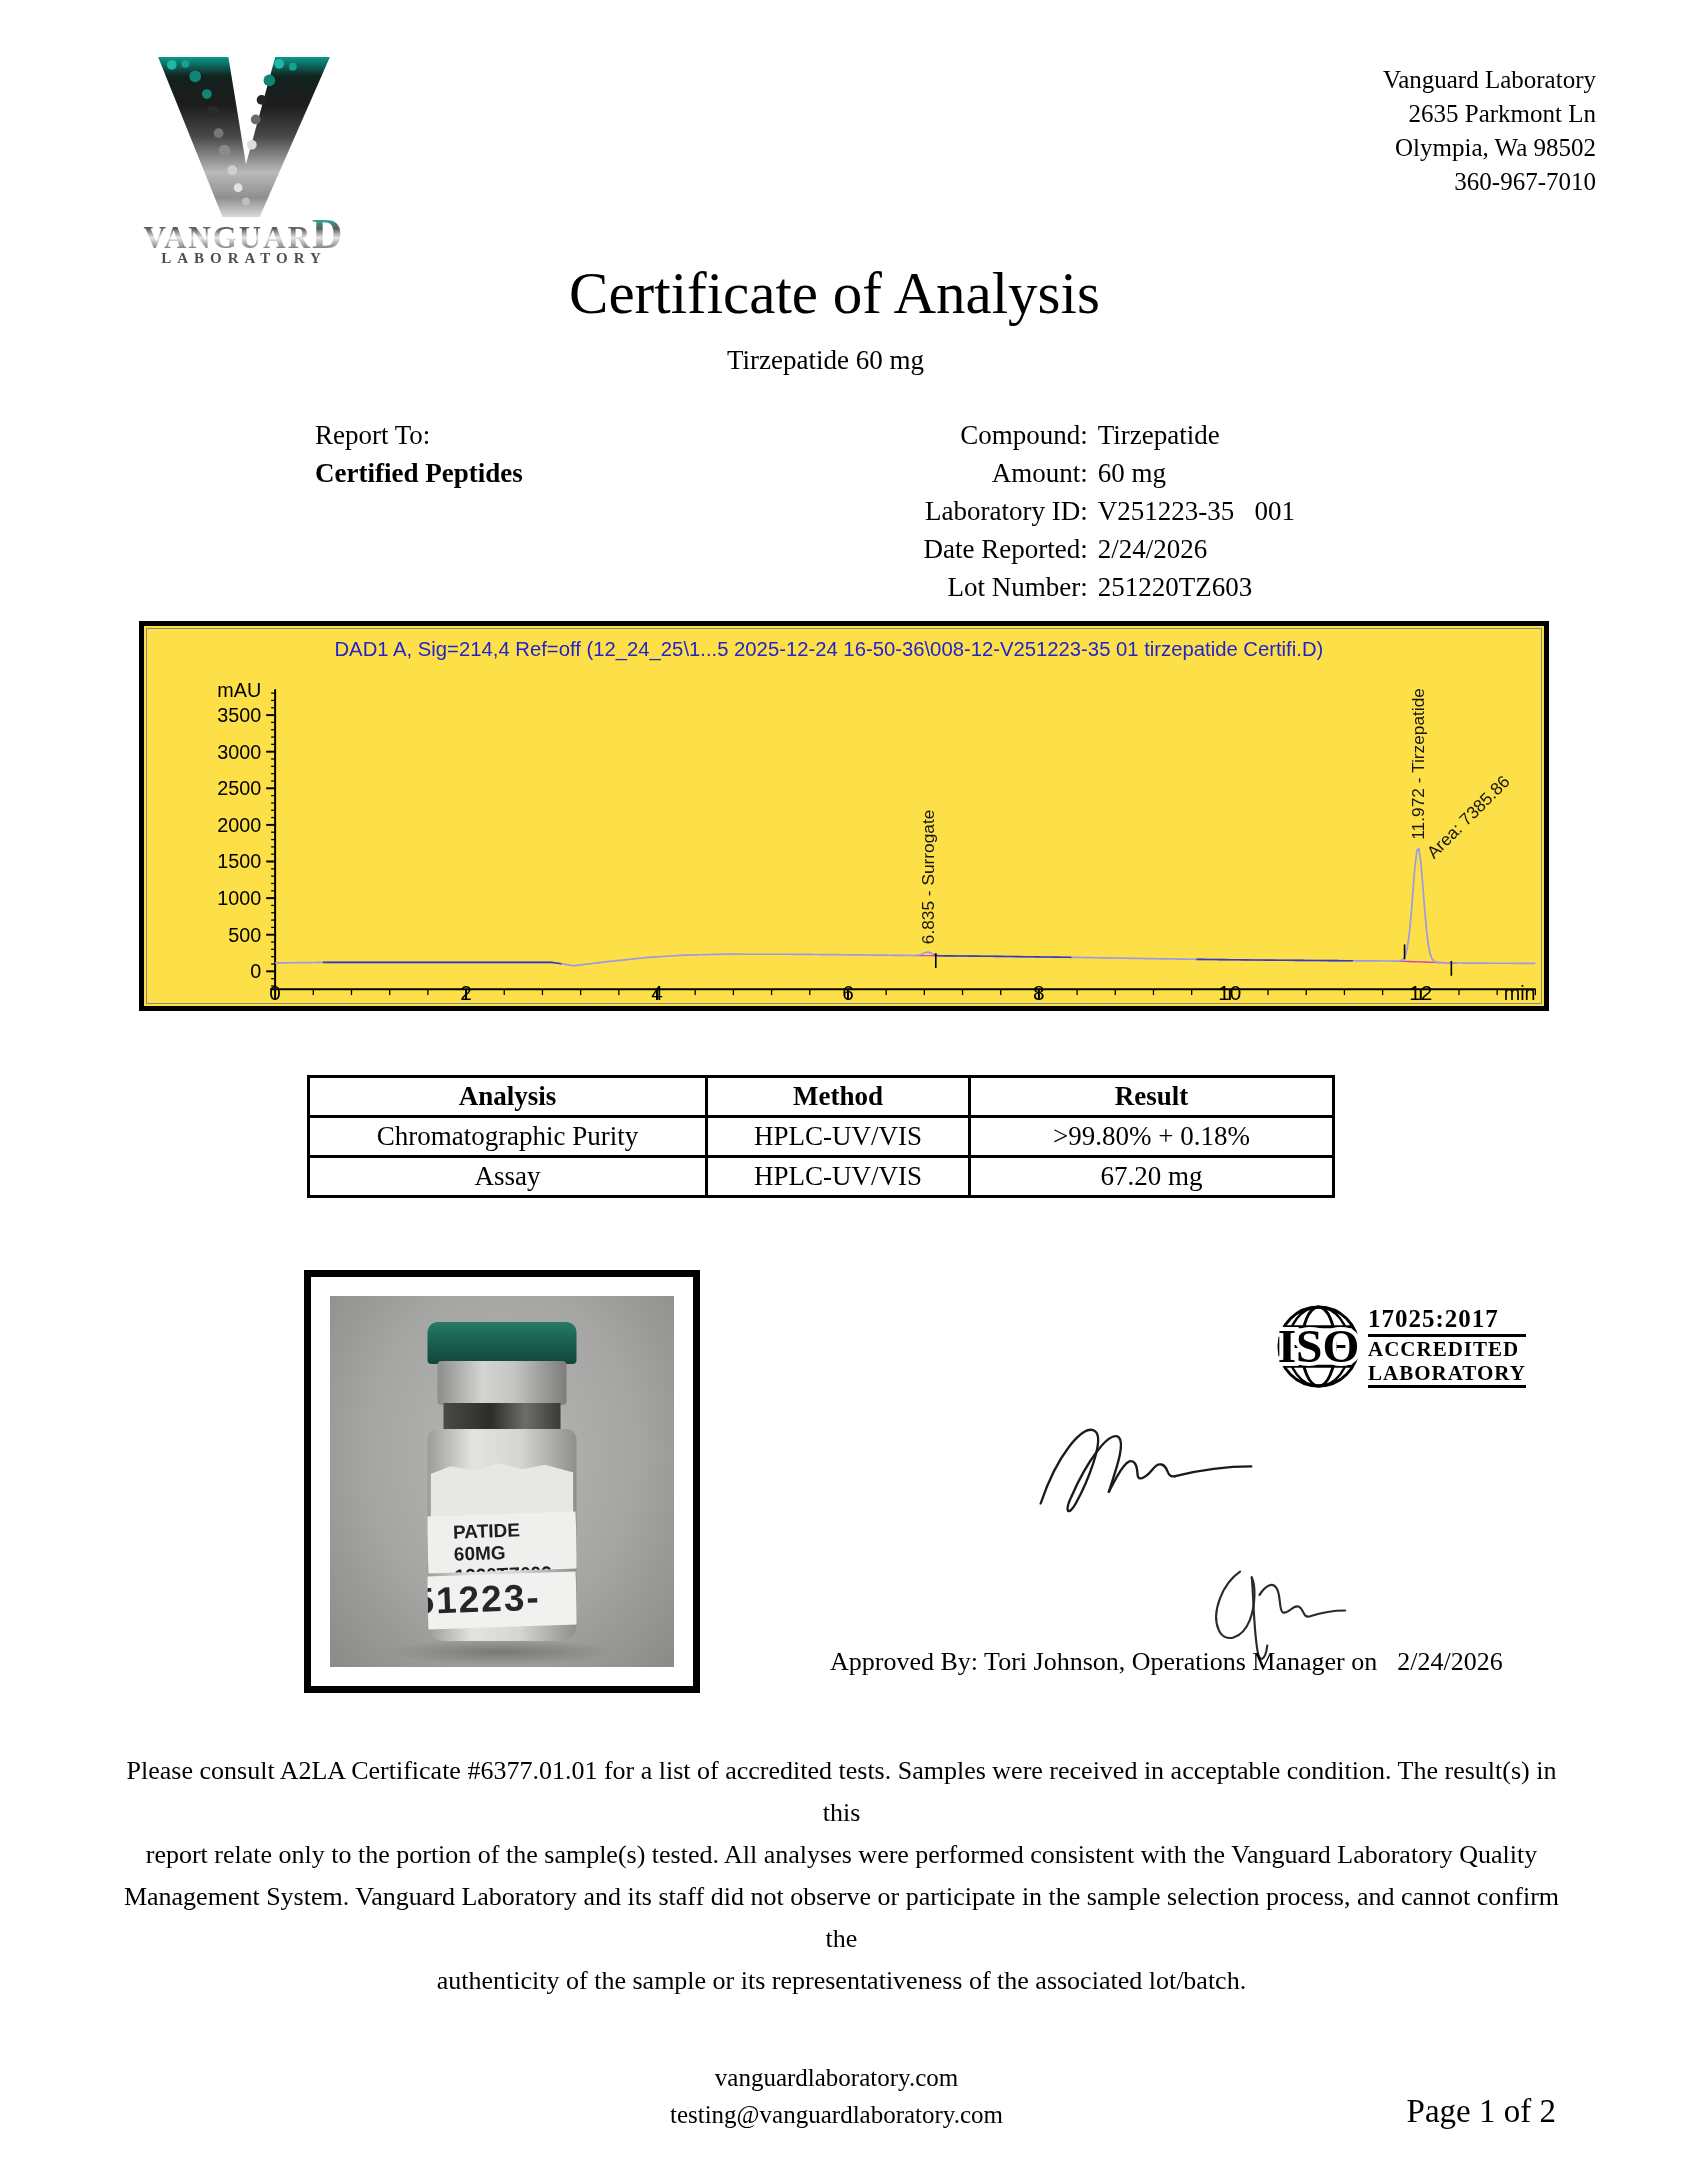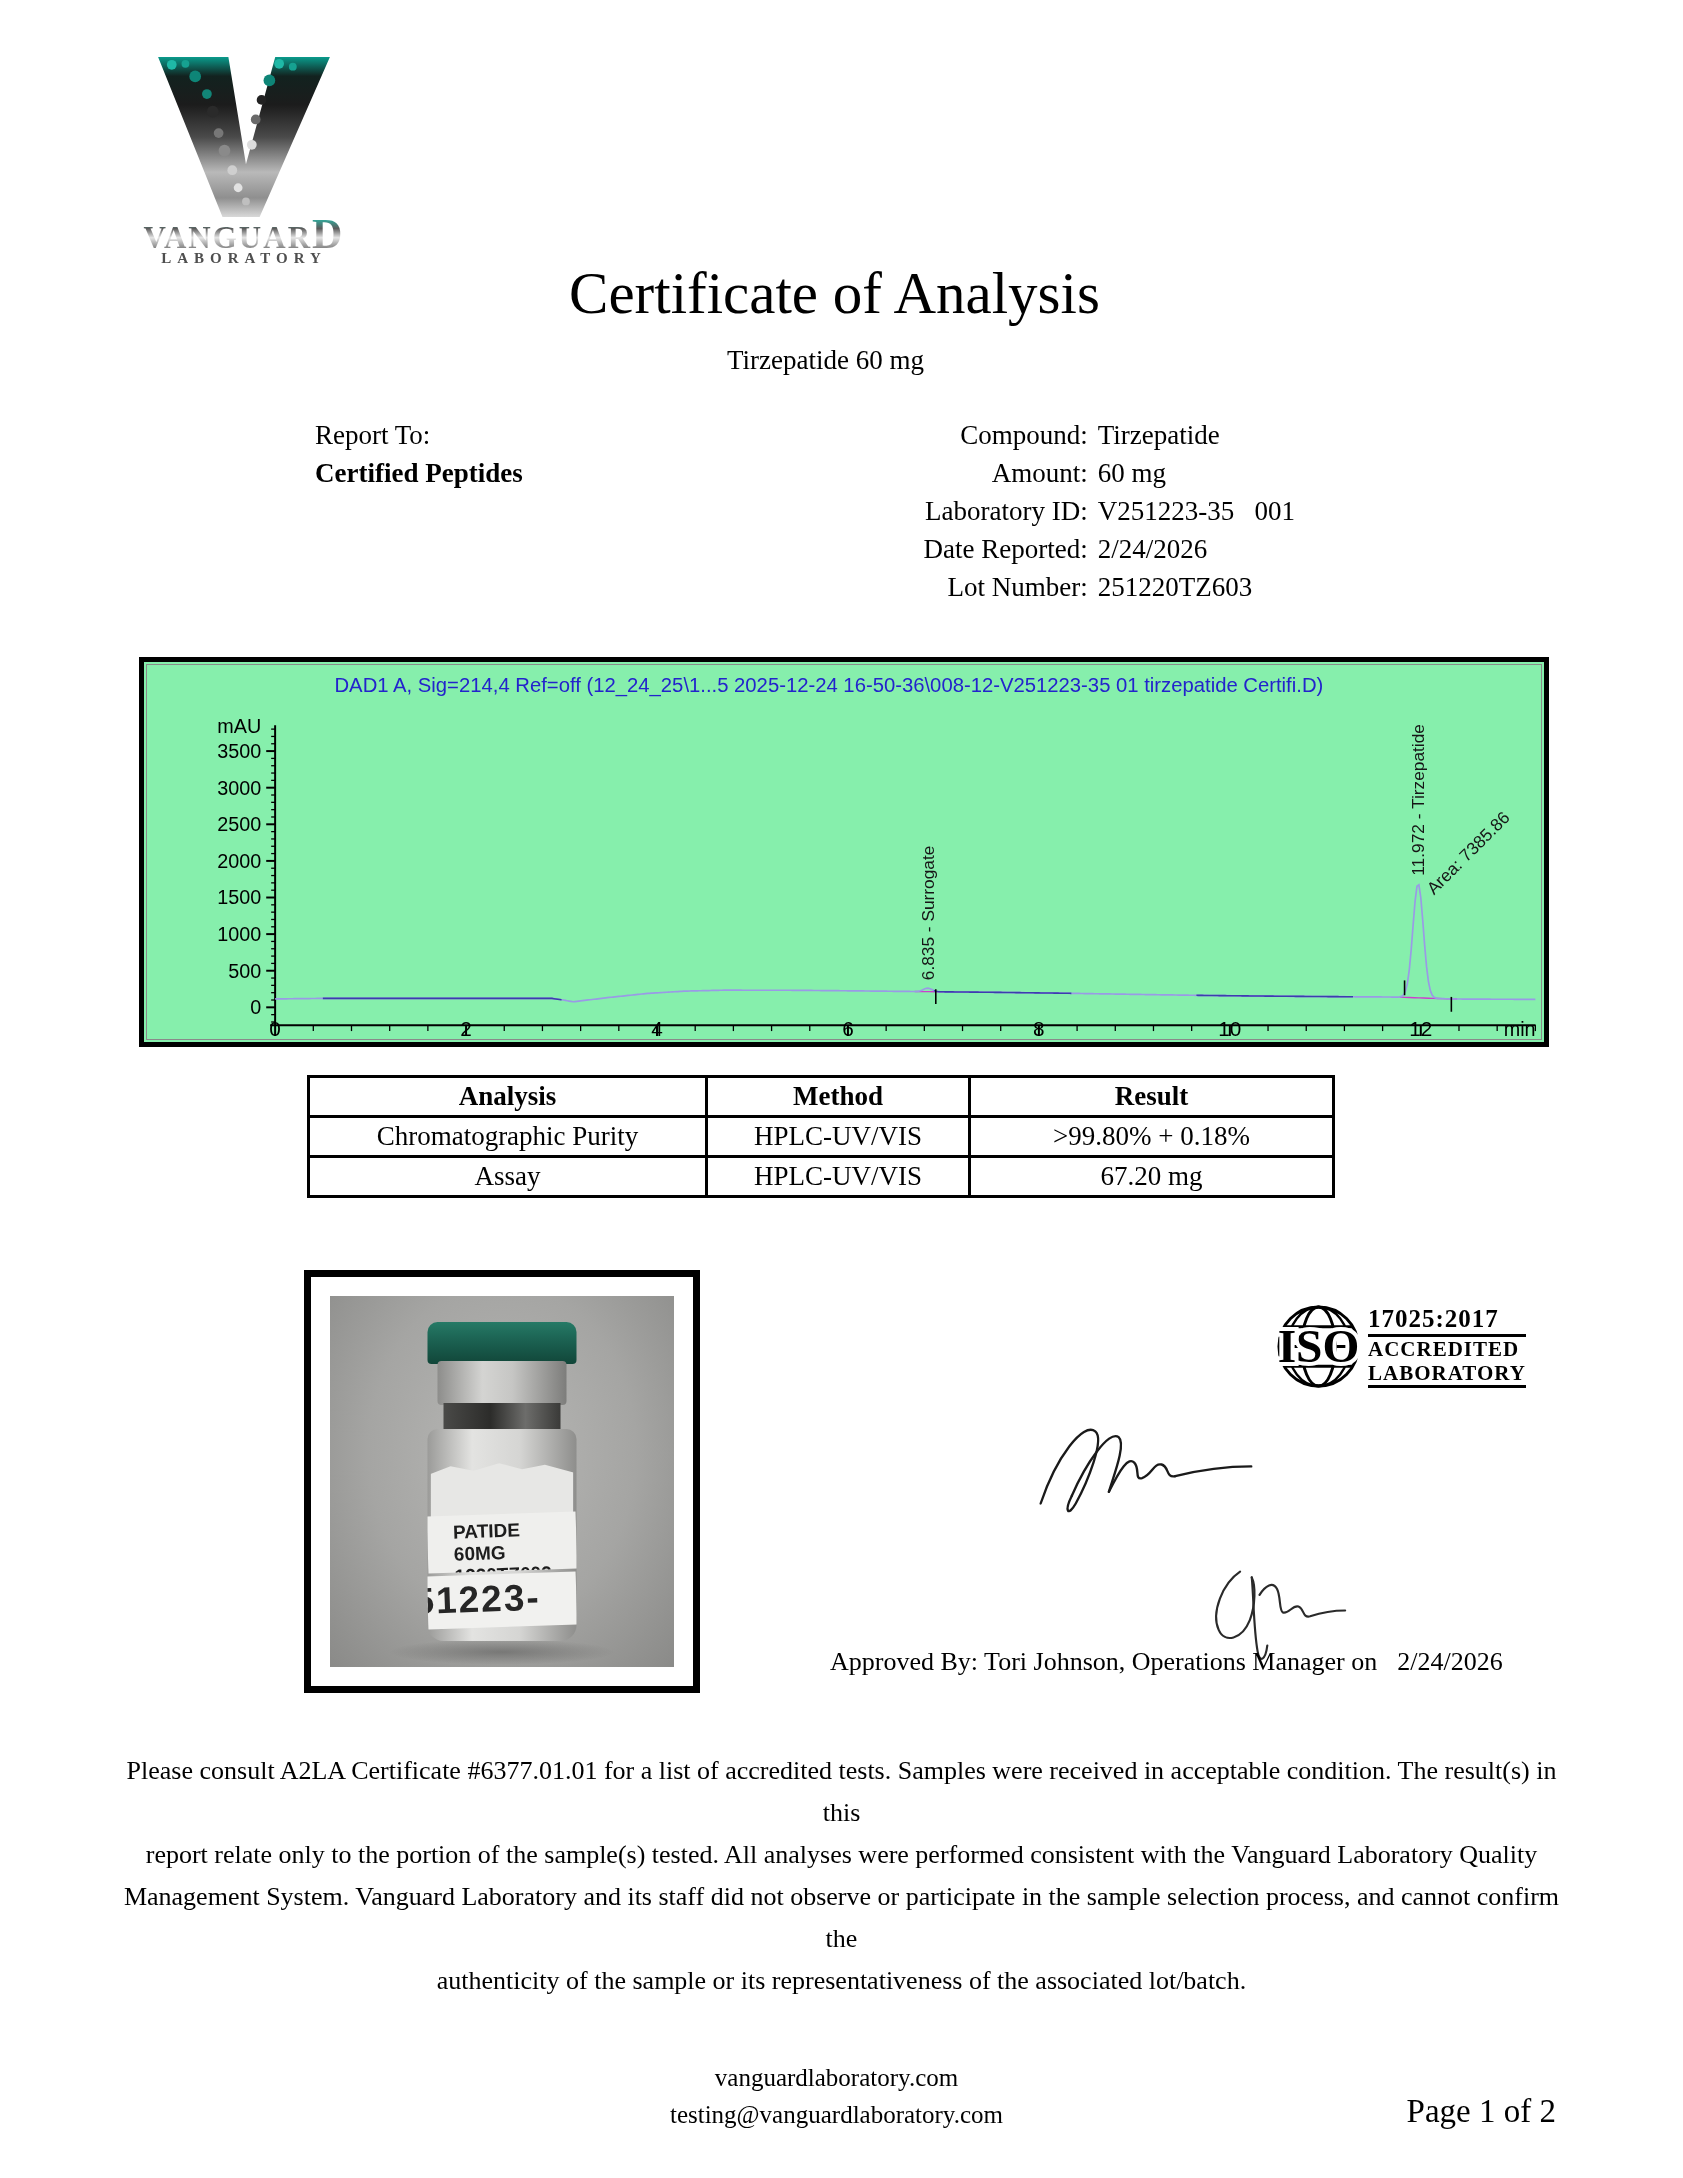--- a/index.html
+++ b/index.html
@@ -23,21 +23,21 @@
   
   .report-to{position:absolute;left:315px;top:416px;font-size:27px;line-height:38px;}
   .report-to .client{font-weight:bold;}
   .info-grid{position:absolute;right:388px;top:416px;display:grid;
              grid-template-columns:auto auto;column-gap:10px;font-size:27px;line-height:38px;}
   .info-label{text-align:right;}
   .info-value{text-align:left;white-space:pre;}
 
   
   .chart-frame{position:absolute;left:139px;top:621px;width:1410px;height:390px;
-               border:5px solid #000;box-sizing:border-box;background:#86efac;margin-top:36px;}
+               border:5px solid #000;box-sizing:border-box;background:#fde047;}
   .chart-inner{position:absolute;inset:2px;border:1px solid #8a8a8a;}
   .chart-frame svg{position:absolute;left:4px;top:4px;}
 
   
   .results-table{position:absolute;left:307px;top:1075px;width:1026px;border-collapse:collapse;
                  font-size:27px;text-align:center;table-layout:fixed;}
   .results-table th,.results-table td{border:3px solid #000;padding:3px 0;}
   .results-table th{font-weight:bold;}
 
   
@@ -126,20 +126,26 @@
           <circle cx="98" cy="92" r="5" fill="#dddddd"></circle>
         <circle cx="78" cy="118" r="5" fill="#cfcfcf"></circle>
           <circle cx="84" cy="136" r="4.5" fill="#e2e2e2"></circle>
         <circle cx="92" cy="150" r="4" fill="#bfbfbf"></circle>
       </g>
     </svg>
     <div class="logo-wordmark"><span>VANGUAR</span><span class="big-d">D</span></div>
     <div class="logo-sub">LABORATORY</div>
   </div>
 
+  <div class="address">
+    <div>Vanguard Laboratory</div>
+    <div>2635 Parkmont Ln</div>
+    <div>Olympia, Wa 98502</div>
+    <div>360-967-7010</div>
+  </div>
 
   <div class="doc-title">Certificate of Analysis</div>
   <div class="doc-subtitle">Tirzepatide 60 mg</div>
 
   <div class="report-to">
     <div>Report To:</div>
     <div class="client">Certified Peptides</div>
   </div>
 
   <div class="info-grid">

